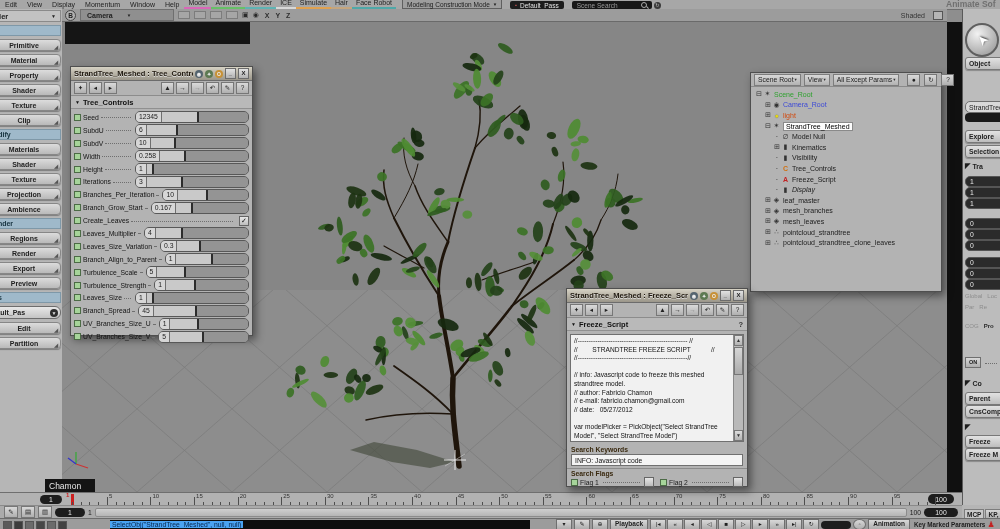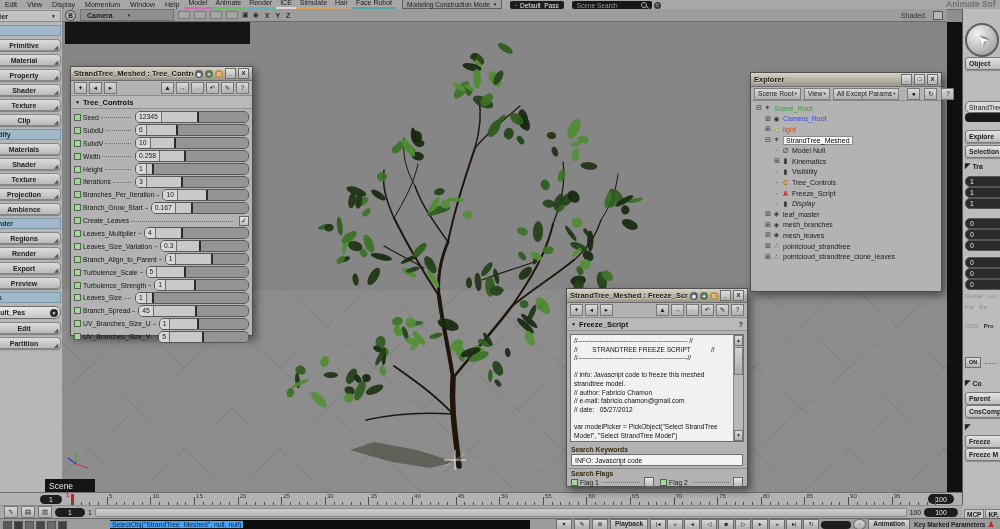--- a/index.html
+++ b/index.html
@@ -481,21 +481,21 @@
         <ellipse cx="445.13166152263375" cy="346.467061042524" rx="10.654050925925926" ry="3.9034550754458164" fill="#3c7326" transform="rotate(160 432 338)" opacity="0.92"></ellipse>
         <ellipse cx="441.12070473251026" cy="338.44540466392317" rx="7.8898791152263374" ry="4.622449417009602" fill="#24421a" transform="rotate(63 432 338)" opacity="0.92"></ellipse>
         <line x1="393" y1="428" x2="393" y2="448" stroke="#f0f0f0" stroke-width="1" opacity="0.9"></line>
         <line x1="382" y1="438" x2="404" y2="438" stroke="#f0f0f0" stroke-width="1" opacity="0.9"></line>
         <line x1="383" y1="444" x2="403" y2="432" stroke="#dcdcdc" stroke-width="0.7" opacity="0.7"></line>
         <line x1="14" y1="442" x2="26" y2="446" stroke="#c33" stroke-width="1.2"></line>
         <line x1="14" y1="442" x2="14" y2="430" stroke="#3a3" stroke-width="1.2"></line>
         <line x1="14" y1="442" x2="6" y2="436" stroke="#33c" stroke-width="1.2"></line>
       </svg></div>
   <div id="dark-corner" class="abs"></div>
-  <div id="result" class="abs">Scene</div>
+  <div id="result" class="abs">Chamon</div>
   <div id="black-strip" class="abs"></div>
 
   <div class="panel" id="tree-panel" style="left:70px;top:66px;width:181px;height:268px;">
     <div class="ptitle">
       <span class="t">StrandTree_Meshed : Tree_Contro...</span>
       <span class="tico" style="background:#55656f;">◉</span>
       <span class="tico" style="background:#5d7a52;">✦</span>
       <span class="tico" style="background:#c79136;">O</span>
       <span class="wbtn">_</span>
       <span class="wbtn">X</span>
@@ -760,26 +760,20 @@
             <span class="track">
               <span class="fillbar" style="width: 42%;"></span>
               <span class="handle" style="left: calc(42% - 1px);"></span>
             </span>
           </div>
         </div>
       </div>
   </div>
 
   <div class="panel" id="explorer-panel" style="left:750px;top:72px;width:190px;height:218px;">
-    <div class="ptitle">
-      <span class="t">Explorer</span>
-      <span class="wbtn">_</span>
-      <span class="wbtn">□</span>
-      <span class="wbtn">X</span>
-    </div>
     <div id="explorer-toolbar">
       <span id="explorer-menus" style="display:flex;gap:3px;">
           <span class="xtb">
             <span>Scene Root</span>
             <span class="dd2">▾</span>
           </span>
           <span class="xtb">
             <span>View</span>
             <span class="dd2">▾</span>
           </span>

